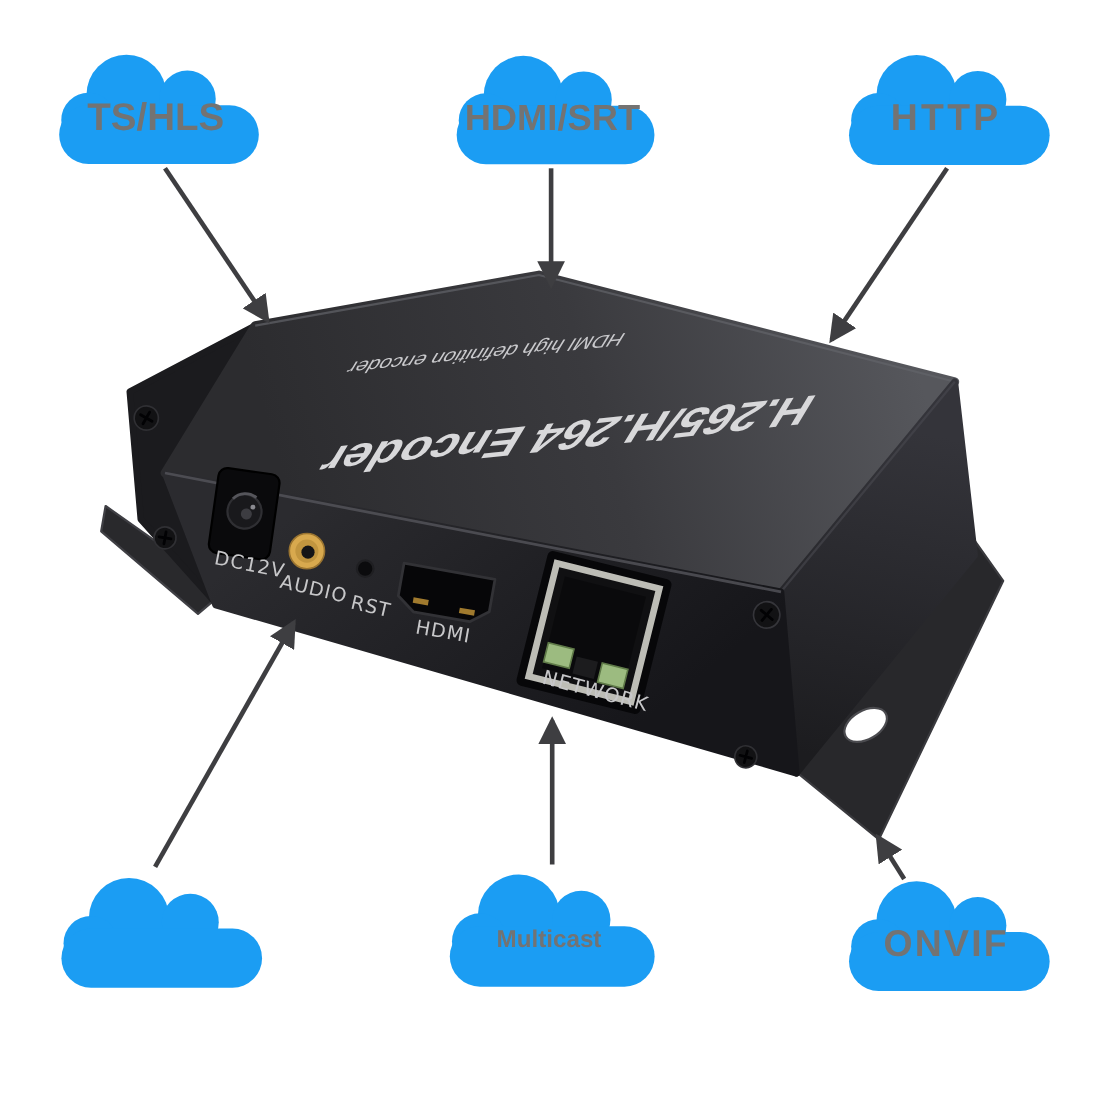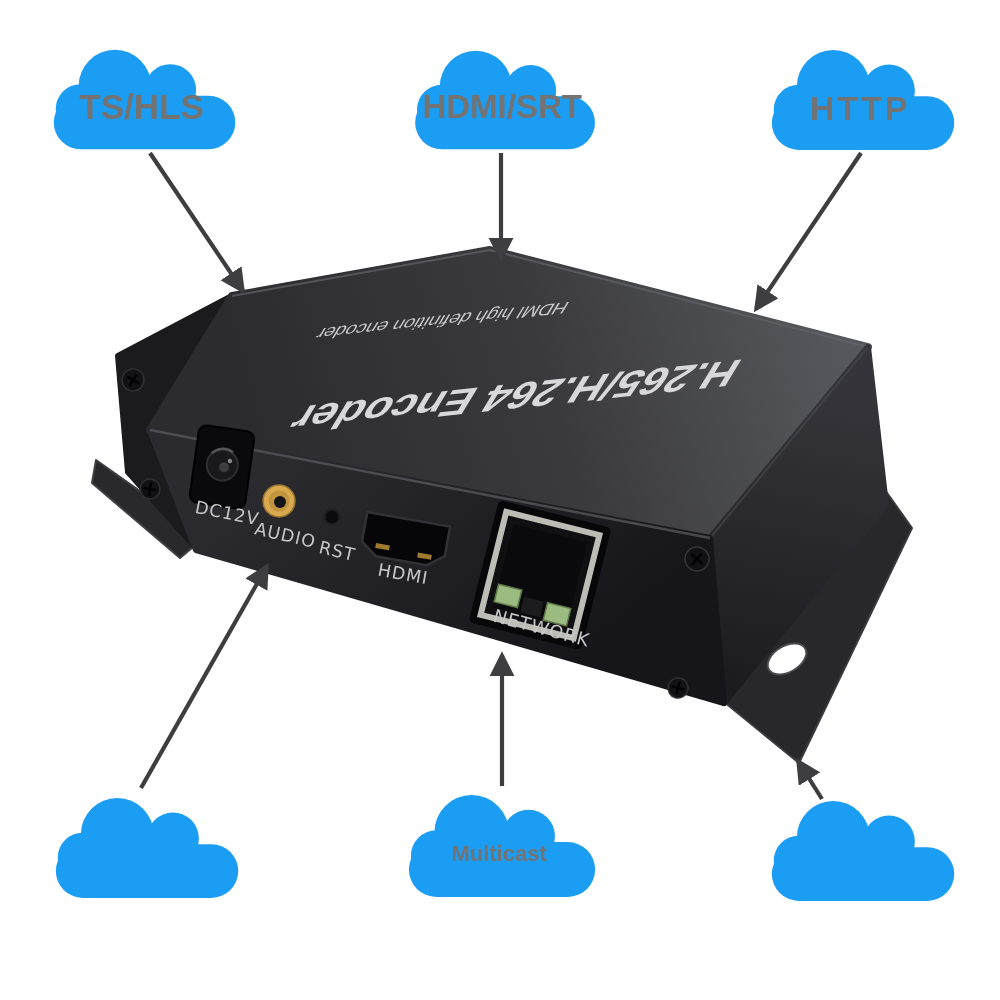--- a/index.html
+++ b/index.html
@@ -199,15 +199,16 @@
 
   <div class="cloud" style="left:768px;top:795px;width:192px;height:112px">
     <svg viewBox="0 0 200 112">
       <g class="cloud-shape">
           <circle cx="68" cy="42" r="38"></circle>
           <circle cx="126" cy="46" r="27"></circle>
           <circle cx="32" cy="66" r="26"></circle>
           <rect x="4" y="52" width="190" height="56" rx="28"></rect>
         </g>
     </svg>
+    <span class="cloud-label" style="font-size:34px;letter-spacing:2px">ONVIF</span>
   </div>
 
 </div>
 
 </body></html>

